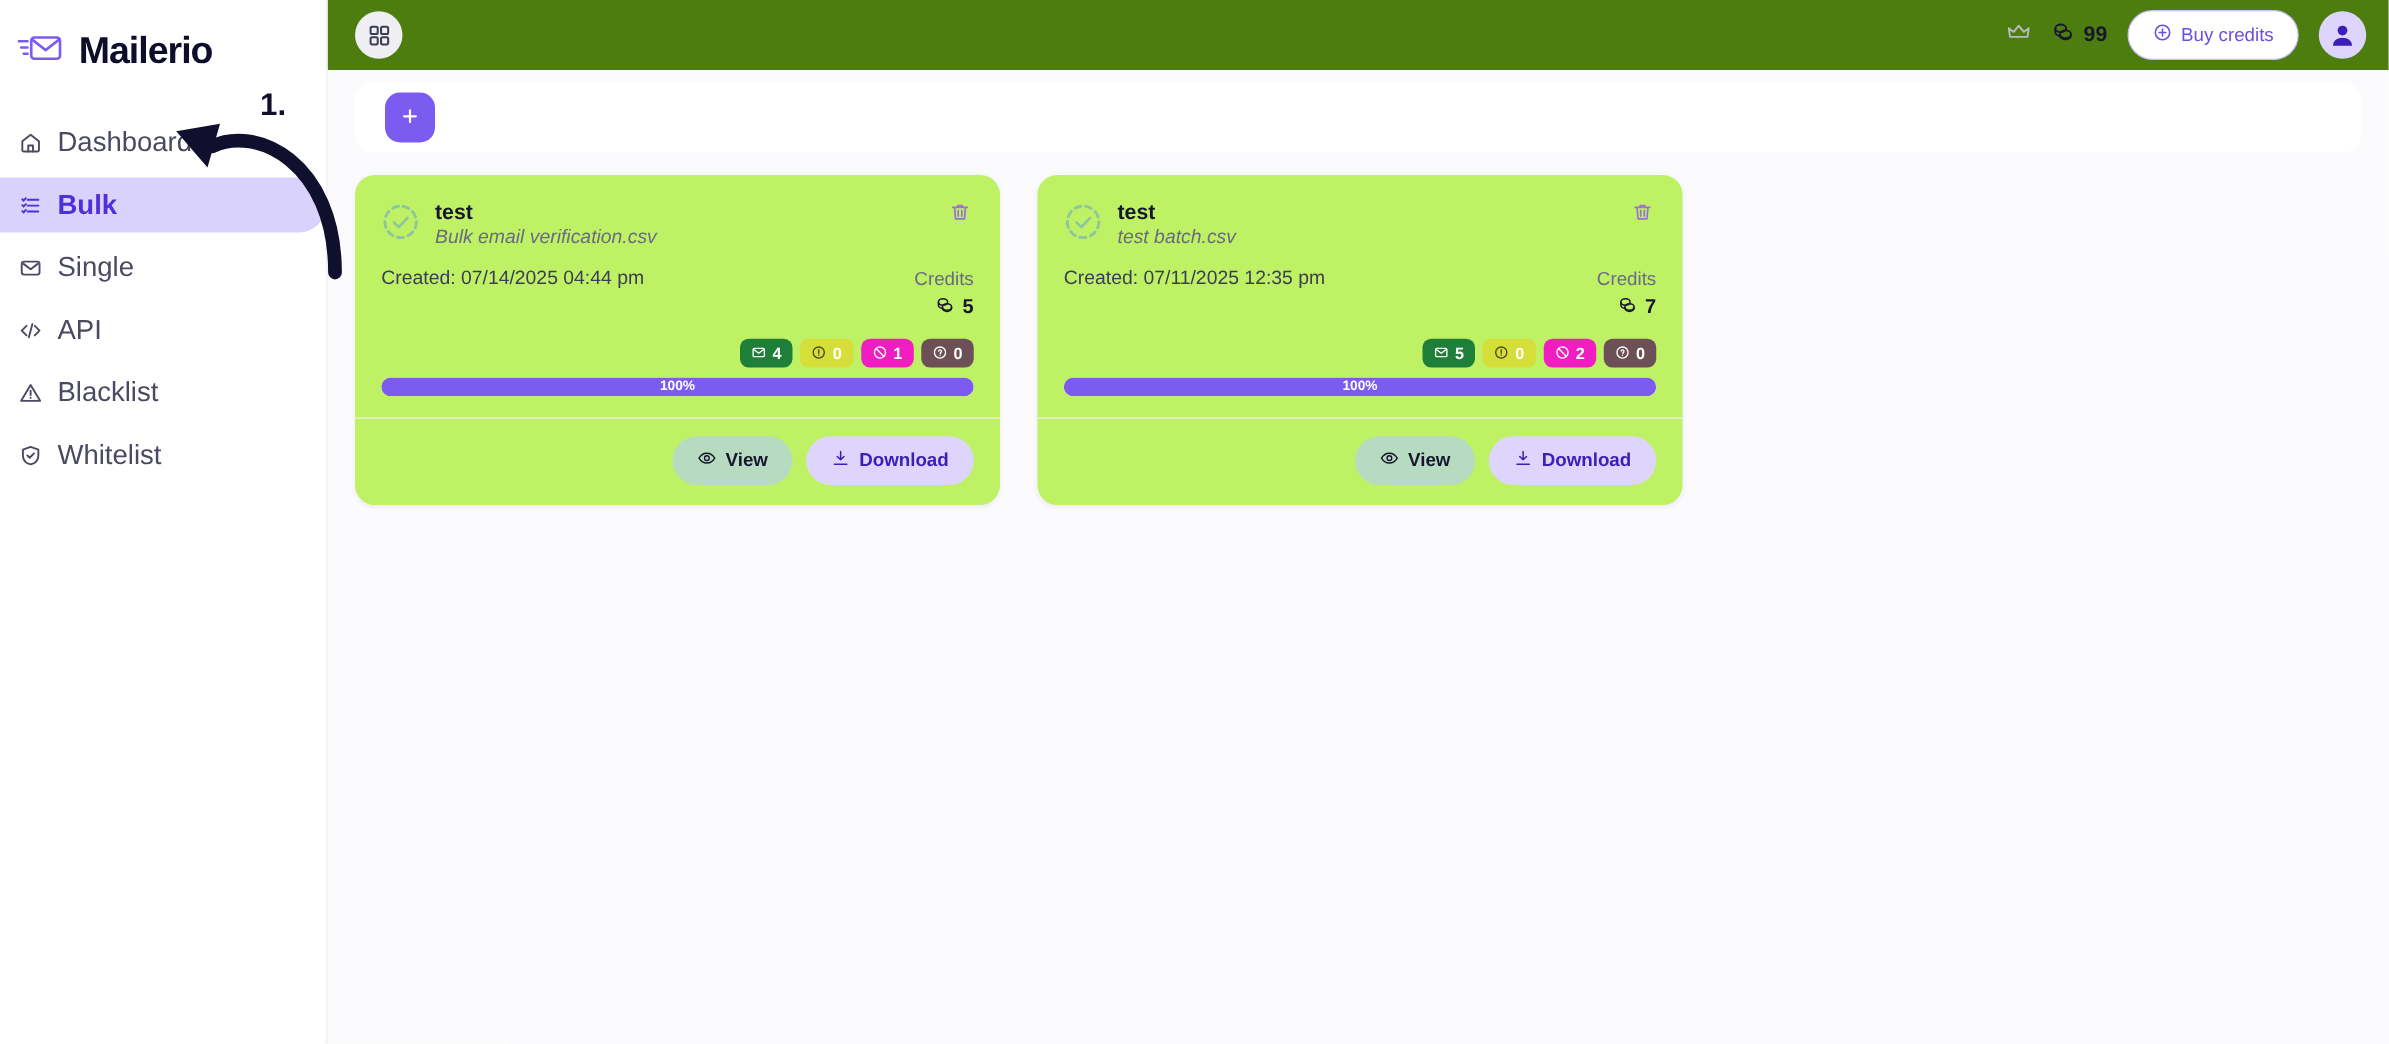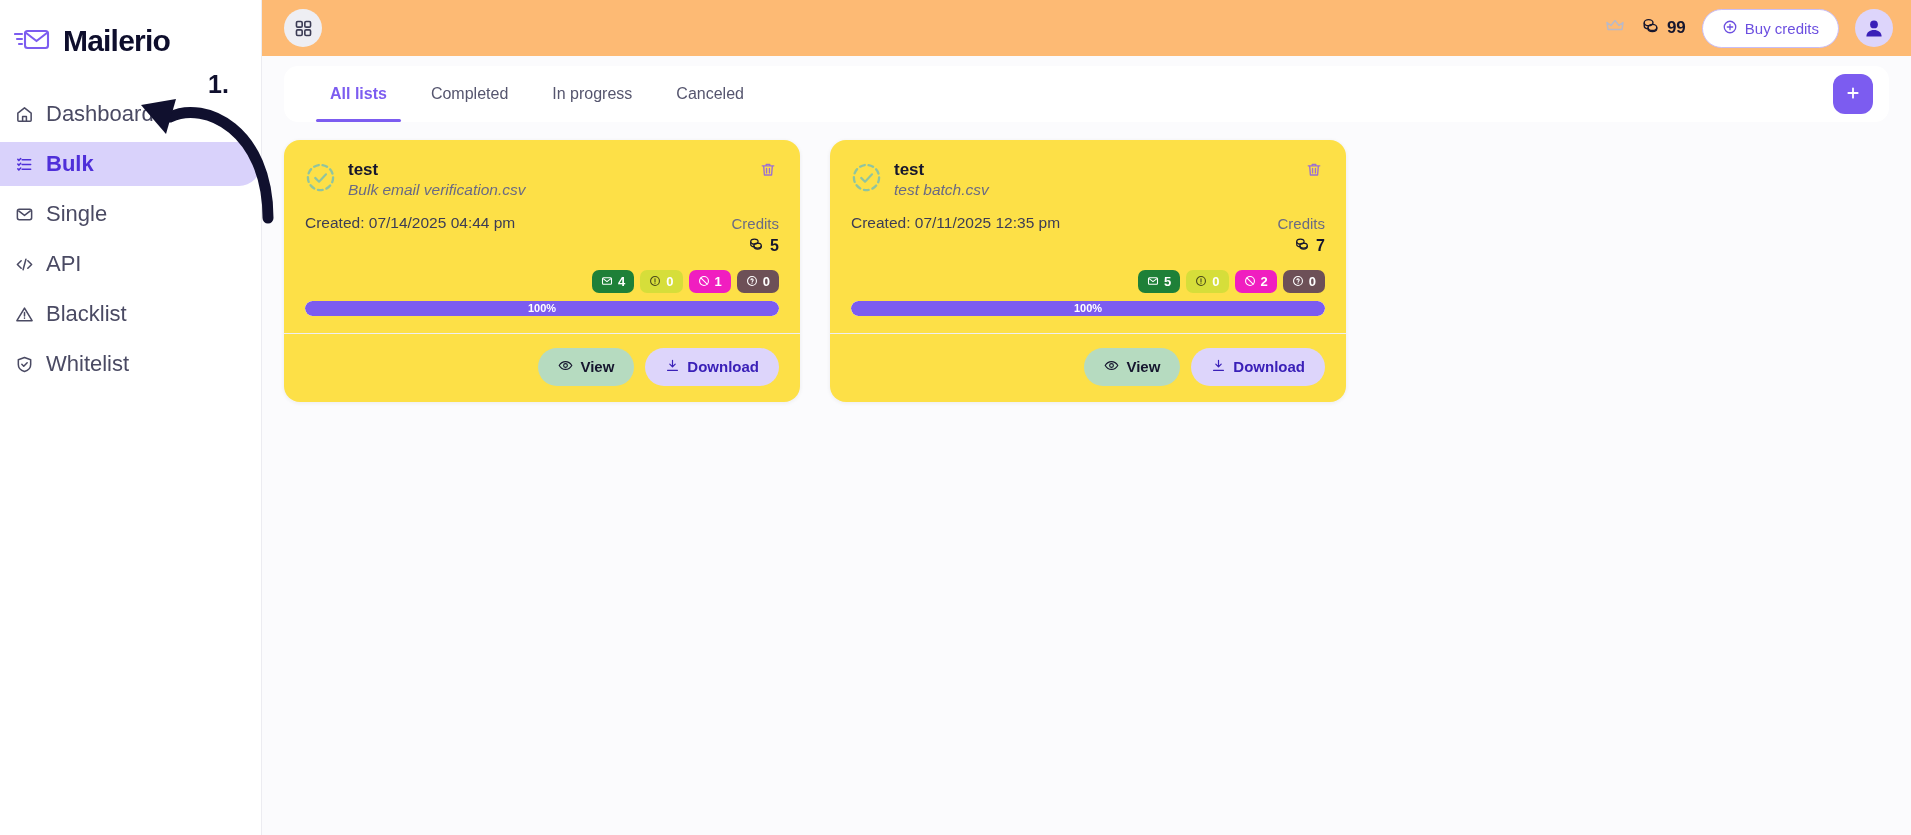--- a/index.html
+++ b/index.html
@@ -27,21 +27,21 @@
   }
   .nav-item .ico { width: 21px; height: 21px; display: flex; align-items: center; justify-content: center; flex: 0 0 21px; }
   .nav-item.active { background: #d9d2fb; color: #4f2fd9; font-weight: 700; }
   .nav-item.active .ico svg { stroke: #4f2fd9; }
 
   
   .main { flex: 1; display: flex; flex-direction: column; background: #fbfbfd; min-width: 0; }
 
   .topbar {
     height: 56px; display: flex; align-items: center; justify-content: space-between;
-    padding: 0 18px 0 22px; background: #fdba74; flex: 0 0 56px;
+    padding: 0 18px 0 22px; background: #4d7c0f; flex: 0 0 56px;
   }
   .grid-btn {
     width: 38px; height: 38px; border-radius: 50%; background: #eeeef3;
     display: flex; align-items: center; justify-content: center; cursor: pointer; border: none;
   }
   .topright { display: flex; align-items: center; gap: 16px; }
   .credit-count { display: flex; align-items: center; gap: 7px; font-size: 17px; color: #16162e; font-weight: 600; }
   .buy-btn {
     display: flex; align-items: center; gap: 7px;
     border: 1px solid #c9bdf6; border-radius: 20px; background: #ffffff;
@@ -70,21 +70,21 @@
     content: ''; position: absolute; left: 8px; right: 8px; bottom: 0;
     height: 3px; background: #7c5cf0; border-radius: 2px;
   }
   .add-btn {
     width: 40px; height: 40px; border-radius: 12px; background: #7c5cf0;
     border: none; cursor: pointer; display: flex; align-items: center; justify-content: center;
   }
 
   .cards { display: flex; gap: 30px; padding-top: 18px; }
   .card {
-    width: 516px; background: #fde047; border-radius: 16px;
+    width: 516px; background: #bef264; border-radius: 16px;
     box-shadow: 0 1px 4px rgba(22,22,46,.07);
     display: flex; flex-direction: column;
   }
   .card-body { padding: 19px 21px 0 21px; }
   .card-head { display: flex; align-items: flex-start; justify-content: space-between; }
   .head-left { display: flex; align-items: center; gap: 12px; }
   .card-title { font-size: 17px; font-weight: 700; color: #16162e; line-height: 1.25; }
   .card-file { font-size: 15.5px; color: #6a6a84; line-height: 1.3; font-style: italic; }
   .del-btn { background: none; border: none; cursor: pointer; padding: 2px; }
 
@@ -252,34 +252,20 @@
             <circle cx="11" cy="7.4" r="3.9"></circle>
               <path d="M3.4 19.5c0-4.2 3.4-6.4 7.6-6.4s7.6 2.2 7.6 6.4z"></path>
           </svg>
         </div>
       </div>
     </header>
 
     <div class="content">
 
       <div class="tabbar">
-        <div class="tabs">
-          <div class="tab active">
-            <span>All lists</span>
-          </div>
-          <div class="tab">
-            <span>Completed</span>
-          </div>
-          <div class="tab">
-            <span>In progress</span>
-          </div>
-          <div class="tab">
-            <span>Canceled</span>
-          </div>
-        </div>
         <button class="add-btn">
           <span>
             <svg width="18" height="18" viewBox="0 0 20 20" fill="none" stroke="#ffffff" stroke-width="2" stroke-linecap="round">
               <path d="M10 4.8v10.4M4.8 10h10.4"></path>
             </svg>
           </span>
         </button>
       </div>
 
       <div class="cards">

